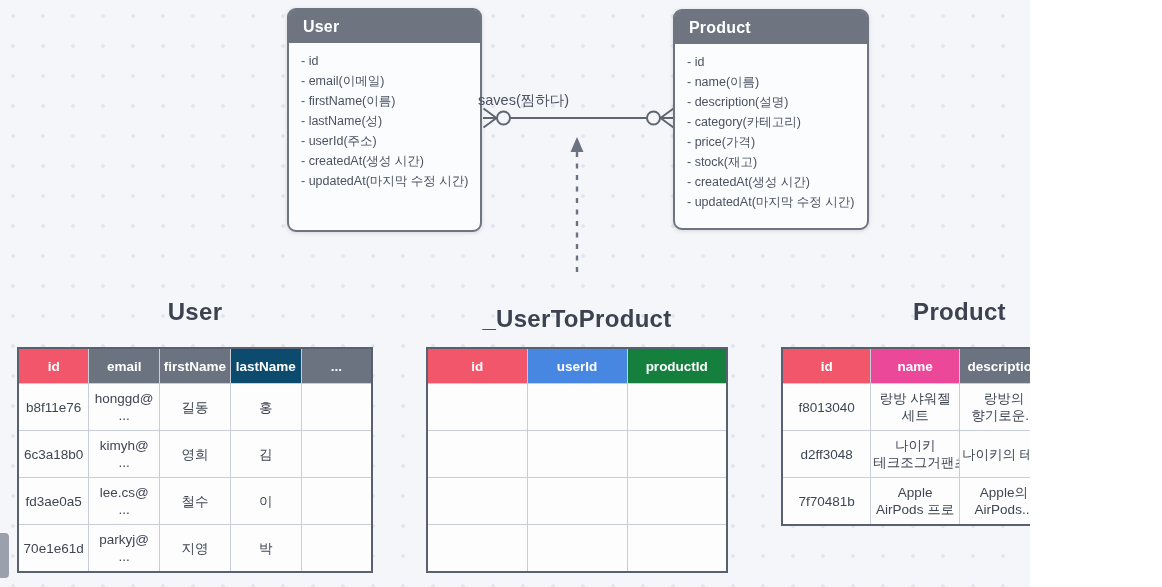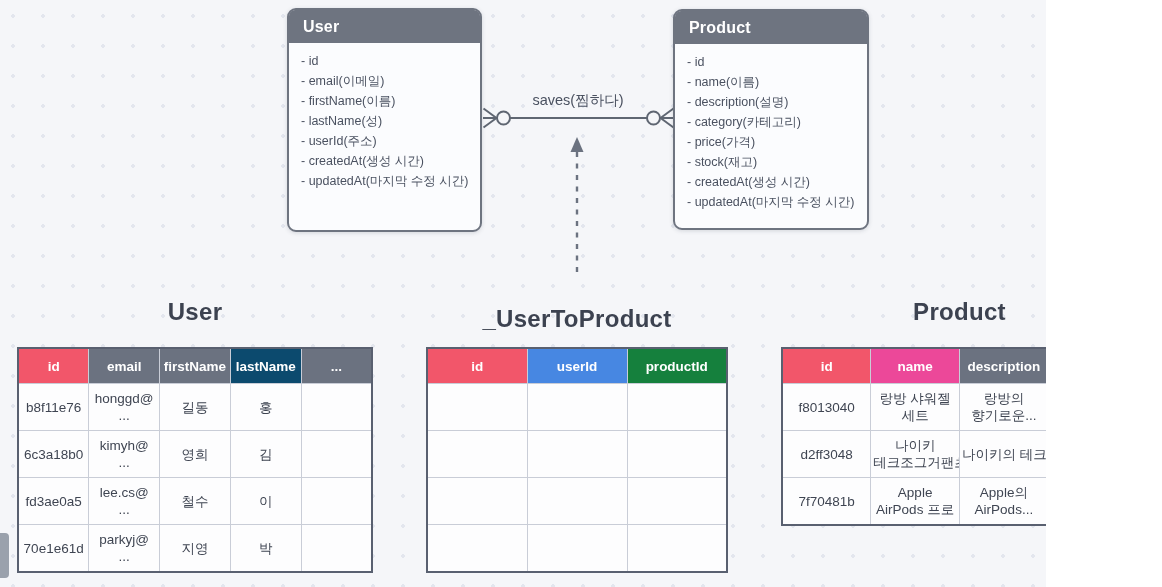--- a/index.html
+++ b/index.html
@@ -2,41 +2,40 @@
 <html><head>
 <meta charset="utf-8">
 <style>
   html,body{margin:0;padding:0;}
   #canvas{
     position:relative;width:1030px;height:587px;overflow:hidden;
     background-color:#f5f6f9;
     background-image:radial-gradient(circle,#e3e6ee 1.7px,rgba(0,0,0,0) 2px);
     background-size:30px 30px;background-position:-2px 1px;
     font-family:"Liberation Sans","DejaVu Sans",sans-serif;
-    padding-left:16px;
   }
   
   .entity{
     position:absolute;background:#fbfcfe;border:2px solid #6e7480;
     border-radius:9px;box-shadow:0 1px 4px rgba(60,70,90,.18);
     box-sizing:border-box;
   }
   #entity-user{left:287px;top:8px;width:195px;height:224px;}
   #entity-product{left:673px;top:9px;width:196px;height:221px;}
   .entity-header{
     background:#6e7480;color:#ffffff;font-size:16px;font-weight:600;
     line-height:33px;height:33px;padding-left:14px;
     border-radius:6px 6px 0 0;letter-spacing:.2px;
   }
   .entity-body{padding:8px 0 0 12px;}
   .attr{font-size:12.5px;color:#4a5160;line-height:20px;white-space:nowrap;}
   
   #connector{position:absolute;left:0;top:0;pointer-events:none;}
   .rel-label{
-    position:absolute;left:478px;top:91px;width:200px;text-align:center;
+    position:absolute;left:478px;top:91px;width:200px;text-align:left;
     font-size:14.5px;color:#4a5160;
   }
   
   .table-title{
     position:absolute;font-size:24px;font-weight:700;color:#3c4250;
     text-align:center;letter-spacing:.3px;
   }
   #title-0{left:17px;top:298px;width:356px;}
   #title-1{left:426px;top:305px;width:302px;}
   #title-2{left:781px;top:298px;width:357px;}

